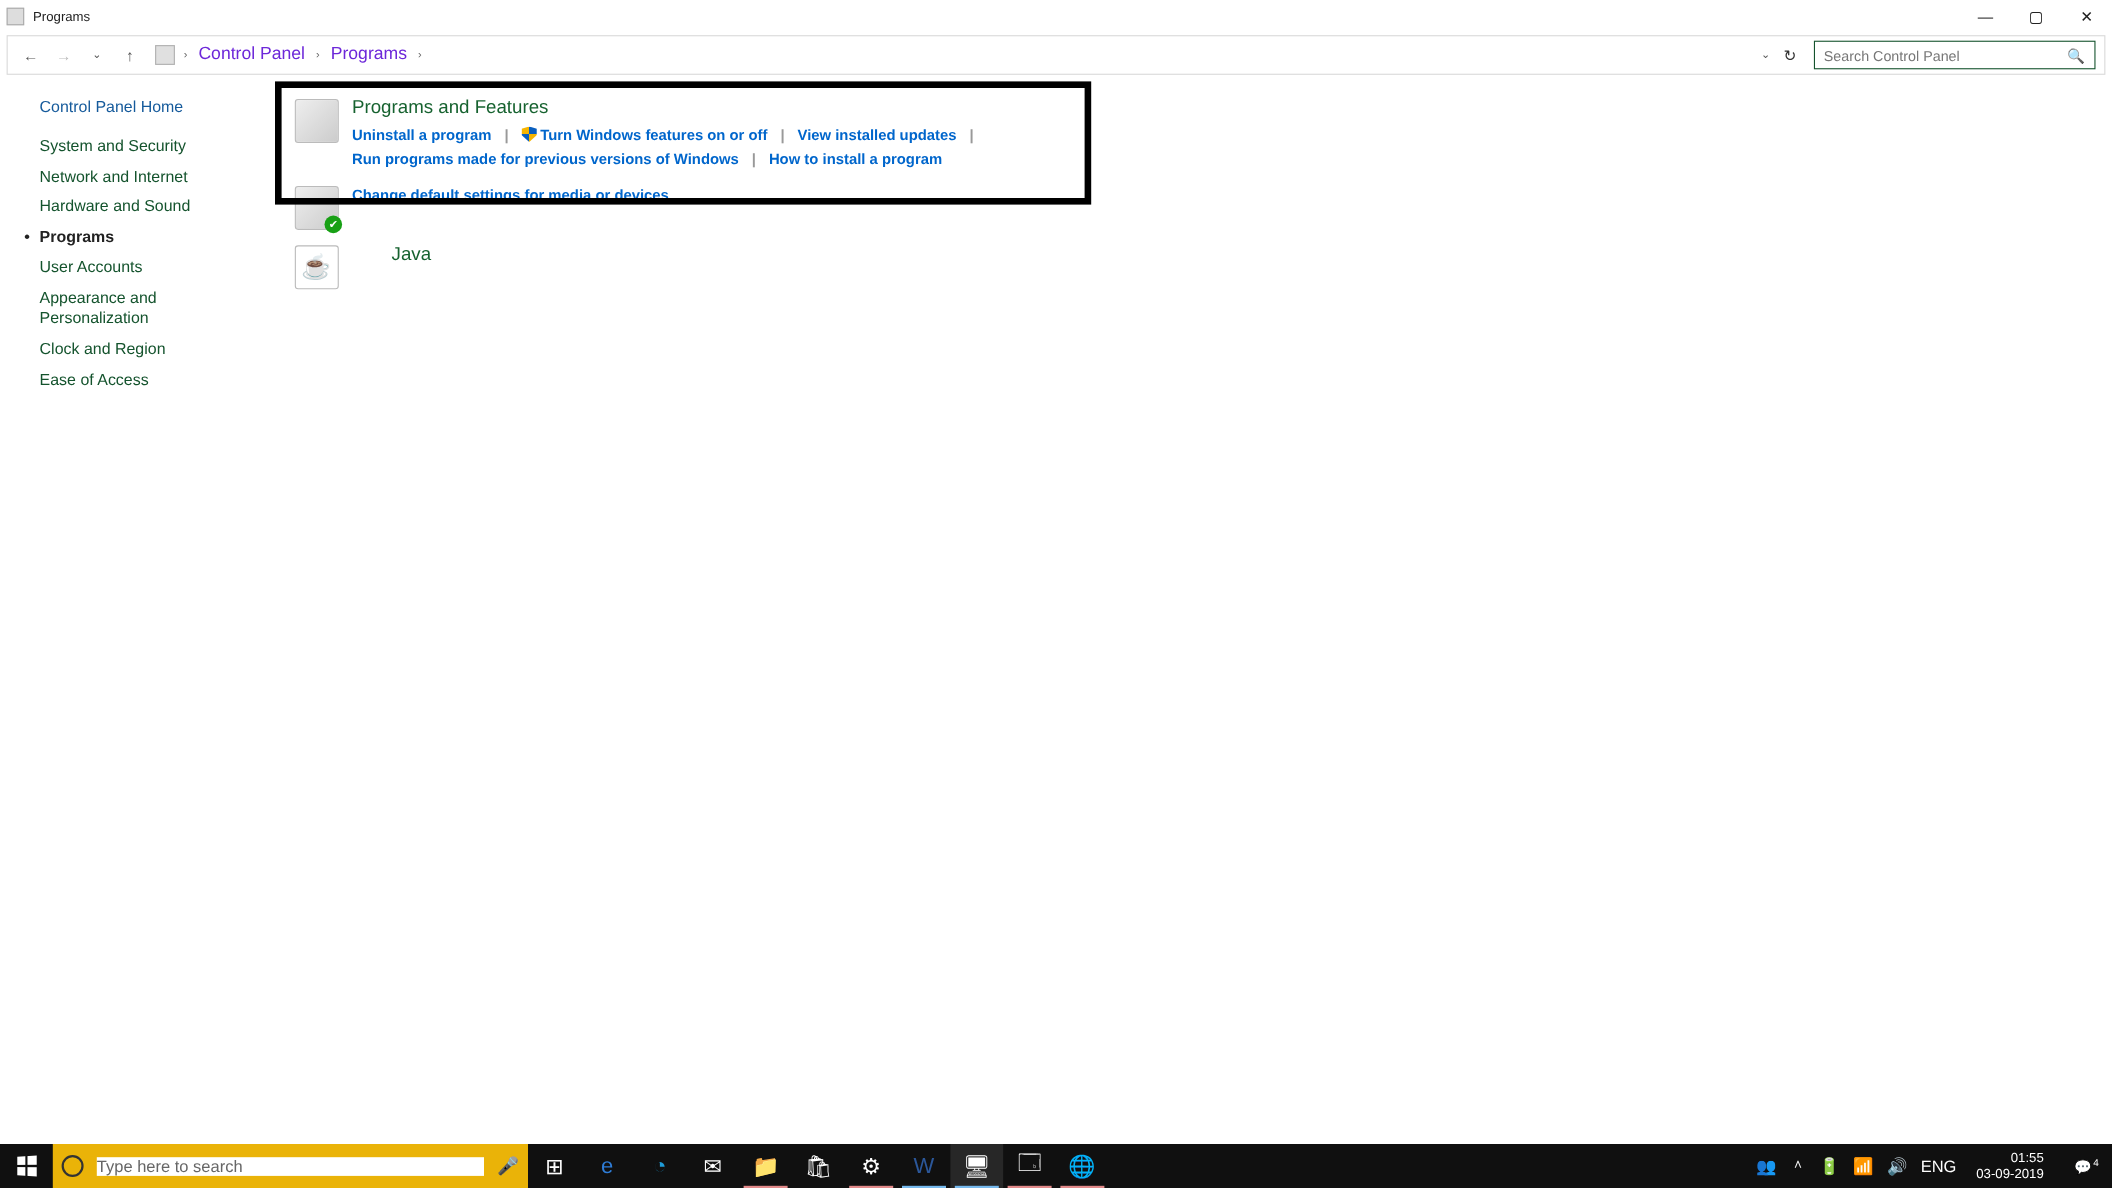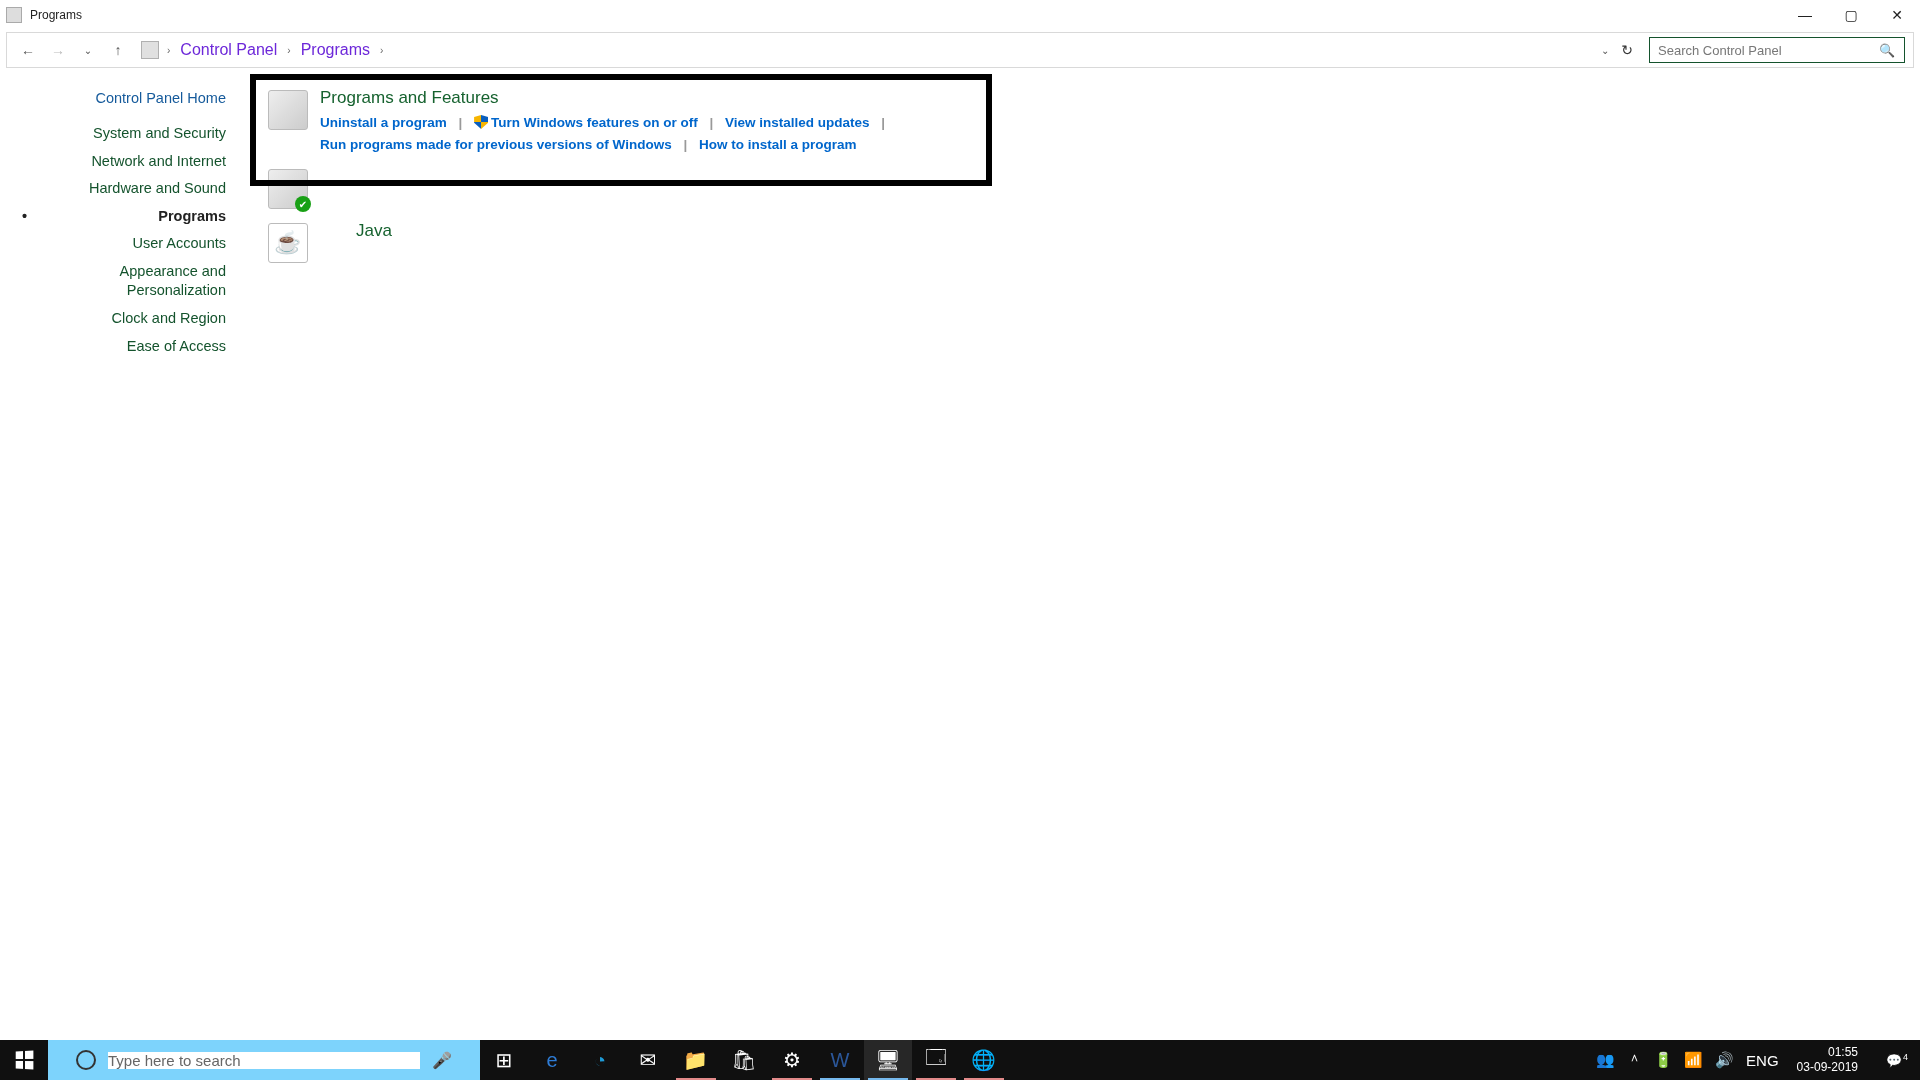--- a/index.html
+++ b/index.html
@@ -23,21 +23,21 @@
   .addrend { display:flex; align-items:center; gap:2px; }
   .addrend .drop { font-size:10px; color:#555; padding:4px;}
   .addrend .refresh { font-size:14px; color:#333; padding:4px 6px;}
   .searchbox { width:256px; height:26px; border:1px solid #14532d; display:flex; align-items:center; padding:0 8px; margin-left:6px;}
   .searchbox input { border:none; outline:none; flex:1; font-size:13px; color:#333; }
   .searchbox input::placeholder { color:#777; }
   .searchbox .sicon { color:#555; font-size:13px; }
   
   
   .body { display:flex; height: calc(1080px - 30px - 38px - 40px); }
-  .sidebar { width:250px; padding:22px 24px 0 36px;text-align:right; }
+  .sidebar { width:250px; padding:22px 24px 0 36px; }
   .sidebar .home { font-size:14.5px; color:#155a9b; margin-bottom:18px; cursor:pointer;}
   .sidebar .item { font-size:14.5px; color:#14532d; margin-bottom:8px; line-height:1.35; cursor:pointer;}
   .sidebar .item.active { color:#222; font-weight:600; position:relative;}
   .sidebar .item.active::before { content:"•"; position:absolute; left:-14px; top:0; color:#222;}
   
   .main { flex:1; padding-top:18px; position:relative; }
   
   .highlight-box { position:absolute; border:6px solid #000; left:0px; top:6px; width:742px; height:112px; z-index:5; pointer-events:none;}
   
   .category { display:flex; margin-bottom:10px; padding-left:18px;}
@@ -52,21 +52,21 @@
   .shield { display:inline-block; width:14px; height:14px; vertical-align:-2px; margin-right:3px; background: conic-gradient(#0a5fbf 0 25%, #f7b500 0 50%, #0a5fbf 0 75%, #f7b500 0); clip-path: polygon(50% 0, 100% 15%, 100% 55%, 50% 100%, 0 55%, 0 15%);}
   
   .cat-default { margin-top:10px;}
   .cat-default .cattitle { visibility:hidden; height:0; margin:0;}
   
   
   .taskbar { position:fixed; bottom:0; left:0; right:0; height:40px; background:#101010; display:flex; align-items:center; color:#fff; font-size:13px; }
   .start { width:48px; height:40px; display:flex; align-items:center; justify-content:center;}
   .winlogo { width:18px; height:18px; display:grid; grid-template-columns:1fr 1fr; grid-template-rows:1fr 1fr; gap:2px; transform:perspective(30px) rotateY(-12deg);}
   .winlogo span{ background:#fff;}
-  .searchbar { width:432px; height:40px; background:#7dd3fc; display:flex; align-items:center; padding:0 28px; gap:12px; color:#555;}
+  .searchbar { width:432px; height:40px; background:#eab308; display:flex; align-items:center; padding:0 8px; gap:12px; color:#555;}
   .searchbar .circ { width:20px; height:20px; border:2px solid #333; border-radius:50%;}
   .searchbar input { border:none; outline:none; flex:1; font-size:15px; color:#333;}
   .searchbar input::placeholder{color:#666;}
   .searchbar .mic { color:#333; font-size:16px;}
   .tbicons { display:flex; height:40px;}
   .tbicon { width:48px; display:flex; align-items:center; justify-content:center; font-size:20px;}
   .tbicon.actv { background:#272727;}
   .tbicon .ind { position:absolute; bottom:0; height:2px; width:40px; background:#76b9ed;}
   .tbicon { position:relative;}
   .tray { margin-left:auto; display:flex; align-items:center; gap:12px; padding-right:8px; height:40px;}
@@ -140,20 +140,26 @@
           <span class="sep">|</span><br>
           <a>Run programs made for previous versions of Windows</a>
           <span class="sep">|</span>
           <a>How to install a program</a>
         </div>
       </div>
     </div>
 
     <div class="category cat-default">
       <div class="caticon defaults"></div>
+      <div class="catbody">
+        <div class="cattitle">Default Programs</div>
+        <div class="sublinks">
+          <a>Change default settings for media or devices</a>
+        </div>
+      </div>
     </div>
 
     <div class="category">
       <div class="caticon java">☕</div>
       <div class="catbody">
         <div class="cattitle" style="color:#16622f;margin-left:36px;">Java</div>
       </div>
     </div>
 
   </div>

